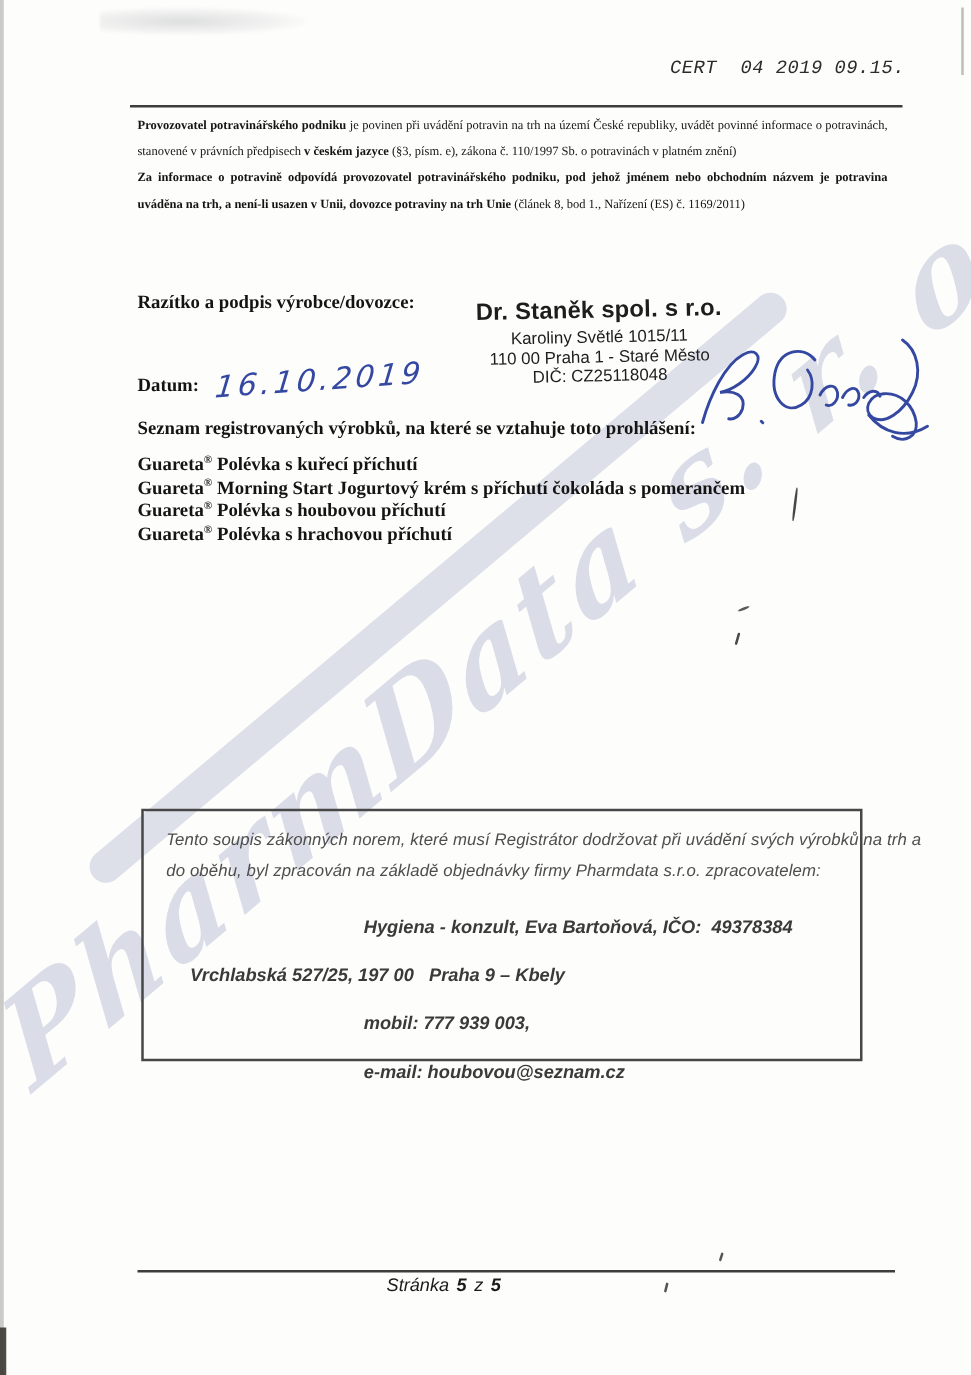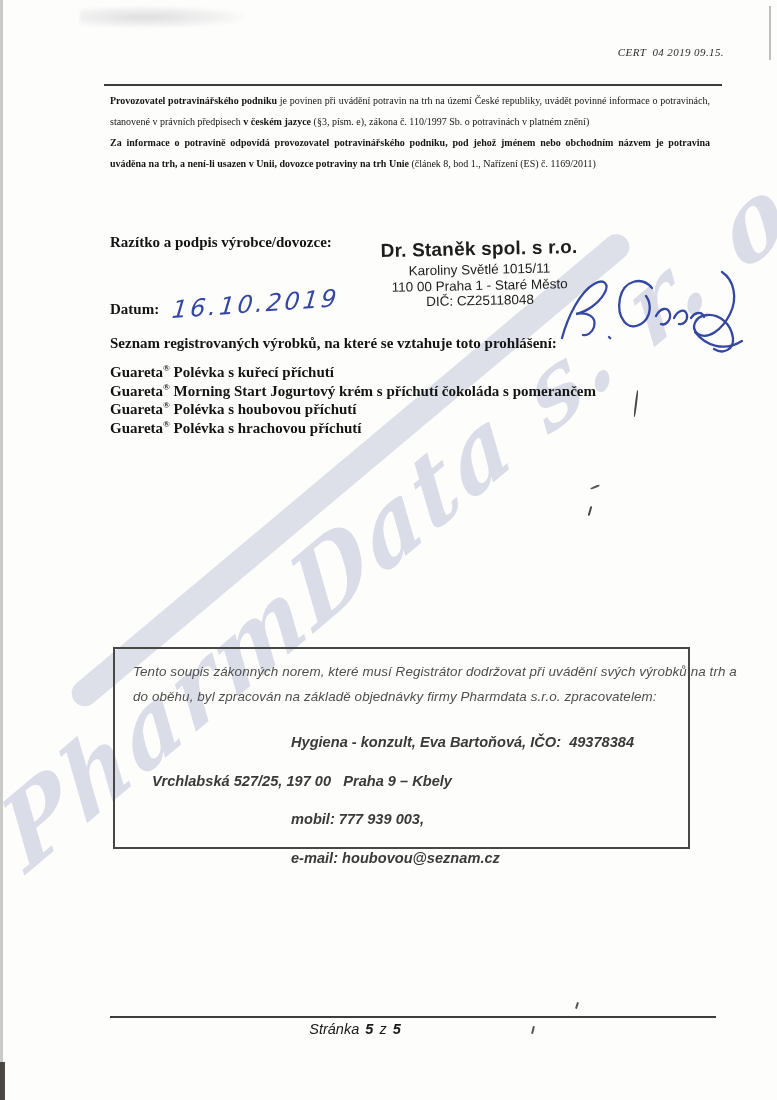--- a/index.html
+++ b/index.html
@@ -22,22 +22,22 @@
     position:absolute;left:10px;top:30px;
     font-family:"DejaVu Serif",serif;font-style:italic;font-weight:bold;
     font-size:96px;letter-spacing:4px;white-space:nowrap;
     color:var(--wm-color,#d9dce6);opacity:.9;
     transform:skewX(-14deg);
   }
   
   .content{position:absolute;inset:0;z-index:2;}
   .cert-ref{
     position:absolute;top:46px;right:53px;
-    font-family:Liberation Serif, serif;font-style:italic;
-    font-size:11px;color:#2b2b2b;letter-spacing:.4px;white-space:pre-wrap;
+    font-family:Liberation Mono, monospace;font-style:italic;
+    font-size:15px;color:#2b2b2b;letter-spacing:.4px;white-space:pre-wrap;
   }
   .rule{position:absolute;left:104px;width:618px;height:2px;background:#3d3d3d;}
   .rule-top{top:84px;}
   .rule-bottom{top:1016px;left:110px;width:606px;}
   .bodytext{
     position:absolute;left:110px;top:90px;width:600px;
     font-size:10px;line-height:21px;text-align:justify;color:#141414;
   }
   .bodytext p{margin:0;}
   b,.b{font-weight:bold;}

